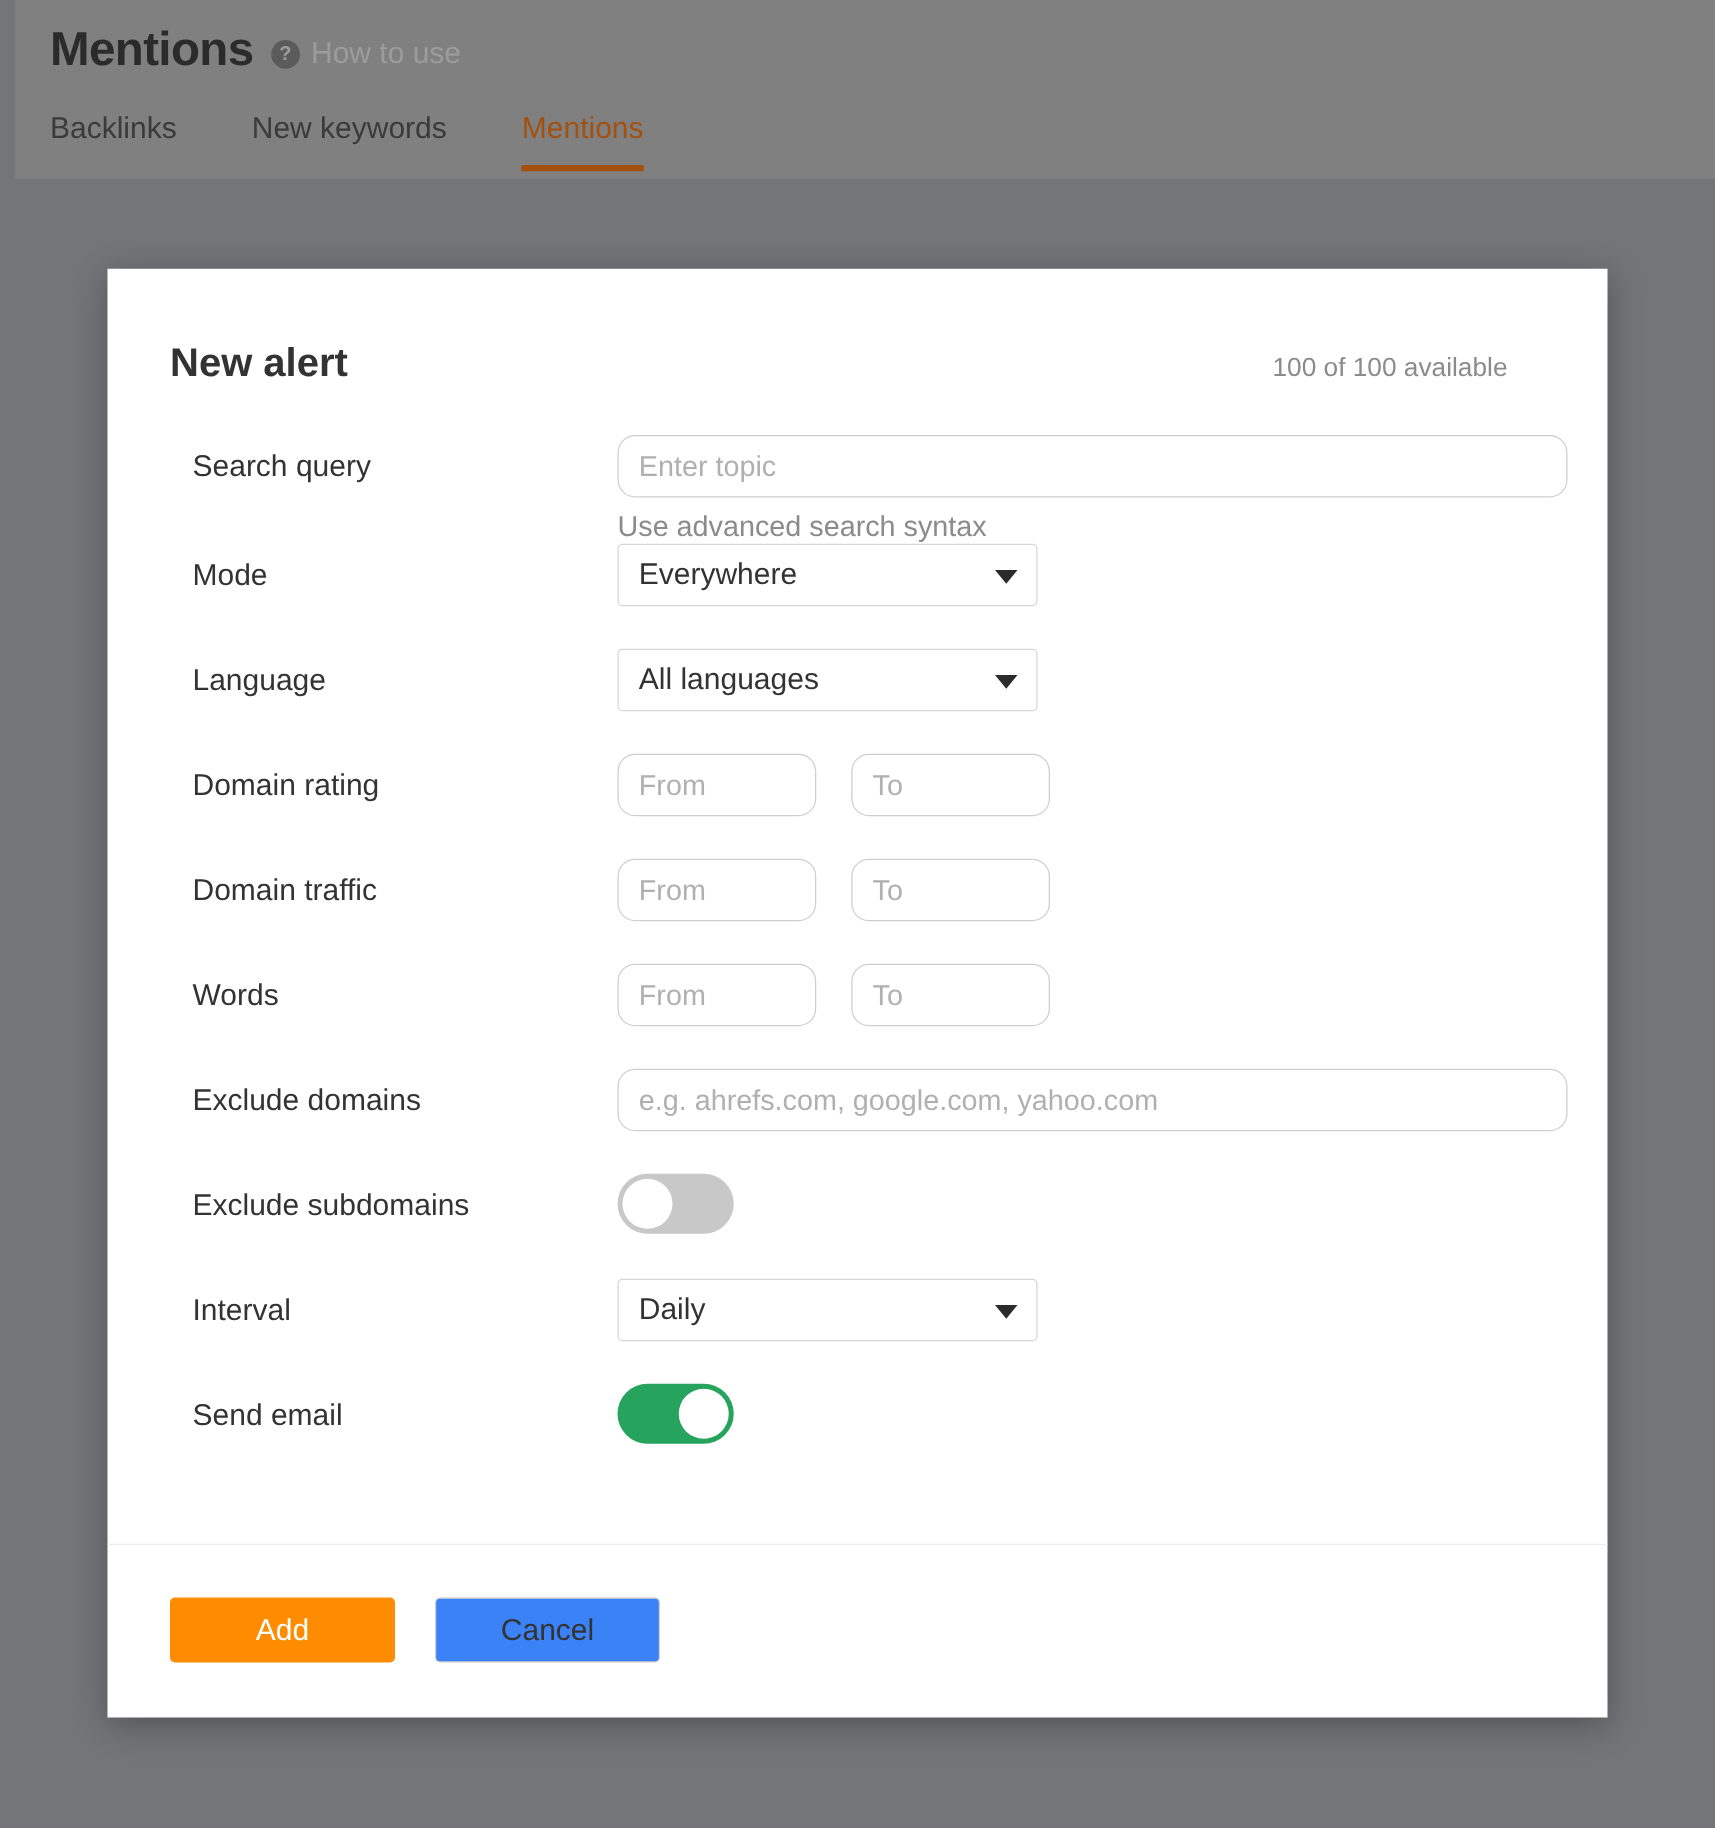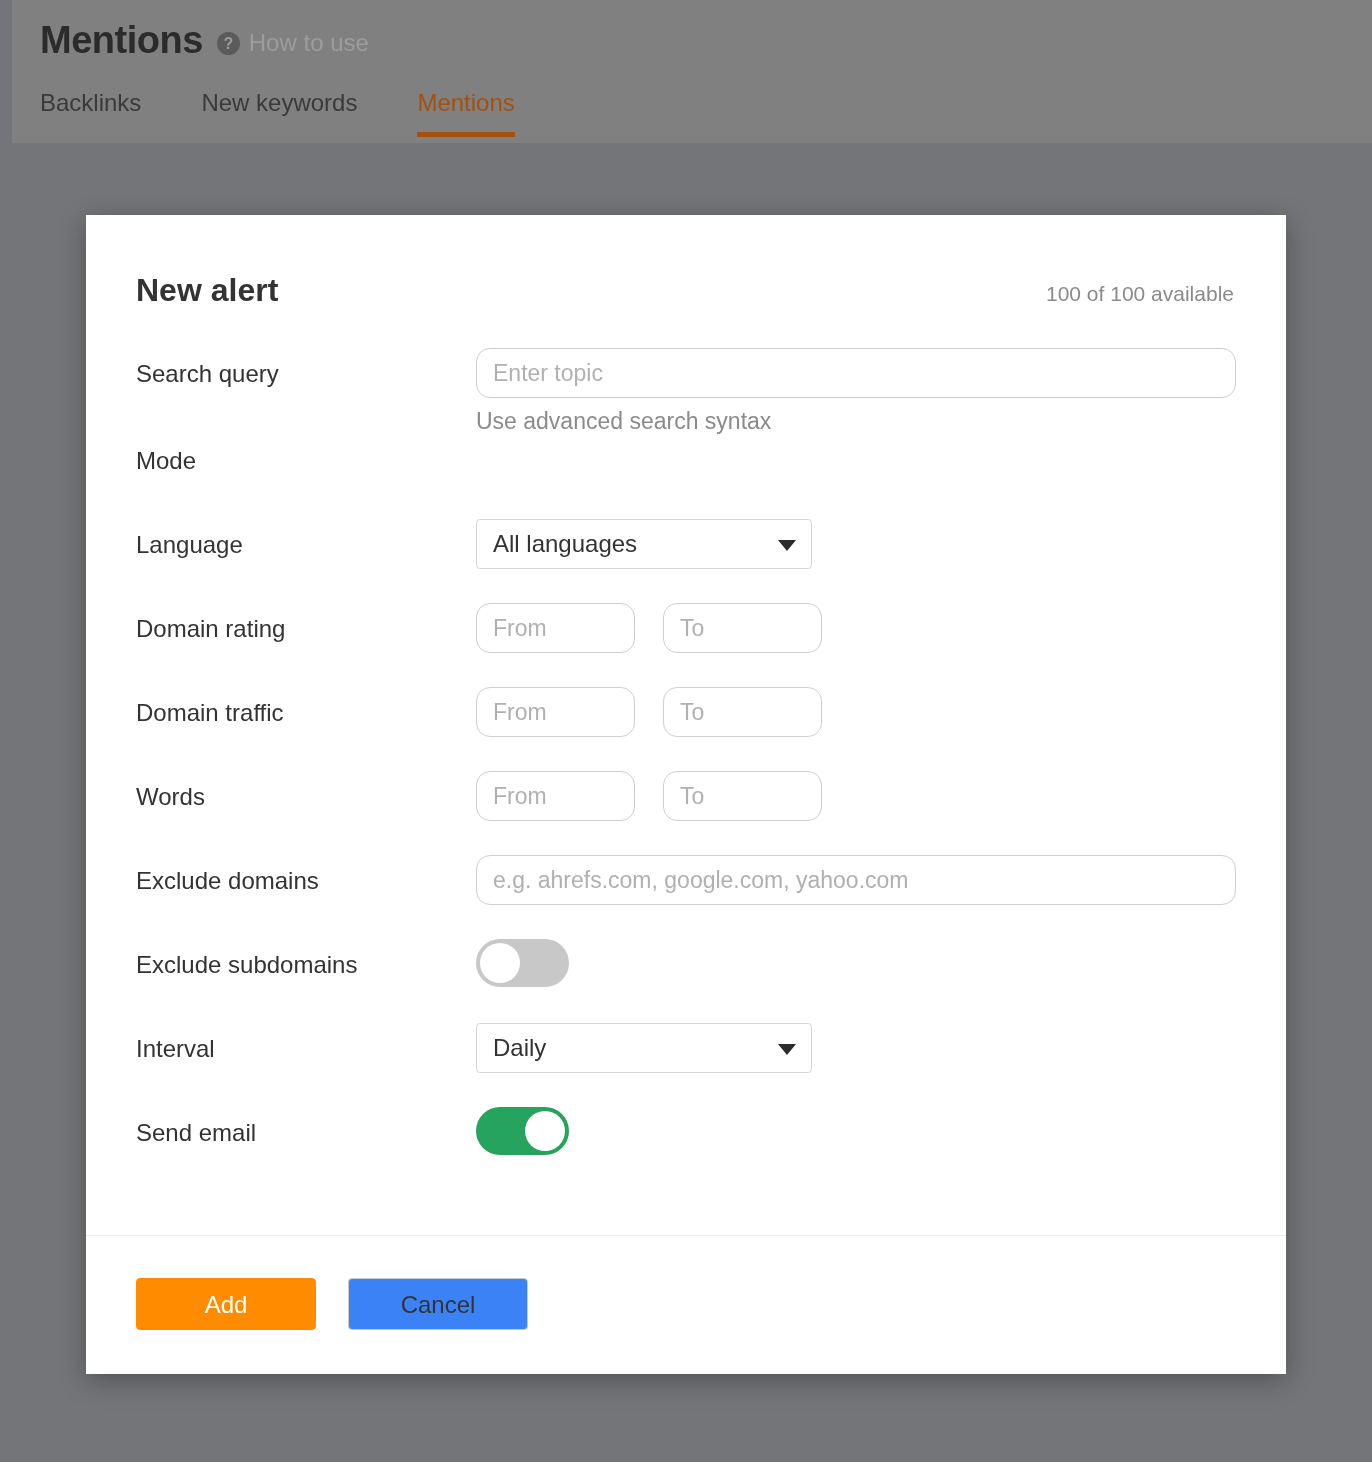--- a/index.html
+++ b/index.html
@@ -105,21 +105,21 @@
   .modal {
     position: absolute;
     left: 86px;
     top: 215px;
     width: 1200px;
     background: #ffffff;
     box-shadow: 0 6px 26px rgba(0,0,0,0.30);
   }
 
   .modal-body {
-    padding: 56px 52px 44px 50px;
+    padding: 56px 80px 44px 50px;
   }
 
   .modal-head {
     display: flex;
     align-items: baseline;
     justify-content: space-between;
     margin-bottom: 39px;
   }
 
   .modal-title {
@@ -132,20 +132,21 @@
   .quota {
     font-size: 21px;
     color: #8b8b8b;
     line-height: 26px;
   }
 
   .field-row {
     display: flex;
     align-items: flex-start;
     min-height: 84px;
+    margin-left: 18px;
   }
 
   .field-label {
     width: 340px;
     flex: none;
     font-size: 24px;
     color: #333333;
     line-height: 29px;
     padding-top: 11px;
   }
@@ -297,20 +298,26 @@
     <div class="field-row">
       <div class="field-label">Search query</div>
       <div class="field-control">
         <input class="txt-input input-wide" type="text" placeholder="Enter topic" style="">
         <div class="hint">Use advanced search syntax</div>
       </div>
     </div>
 
     <div class="field-row">
       <div class="field-label">Mode</div>
+      <div class="field-control">
+        <div class="select-wrap">
+          <div class="select-box">Everywhere</div>
+          <span class="caret"></span>
+        </div>
+      </div>
     </div>
 
     <div class="field-row">
       <div class="field-label">Language</div>
       <div class="field-control">
         <div class="select-wrap">
           <div class="select-box">All languages</div>
           <span class="caret"></span>
         </div>
       </div>

